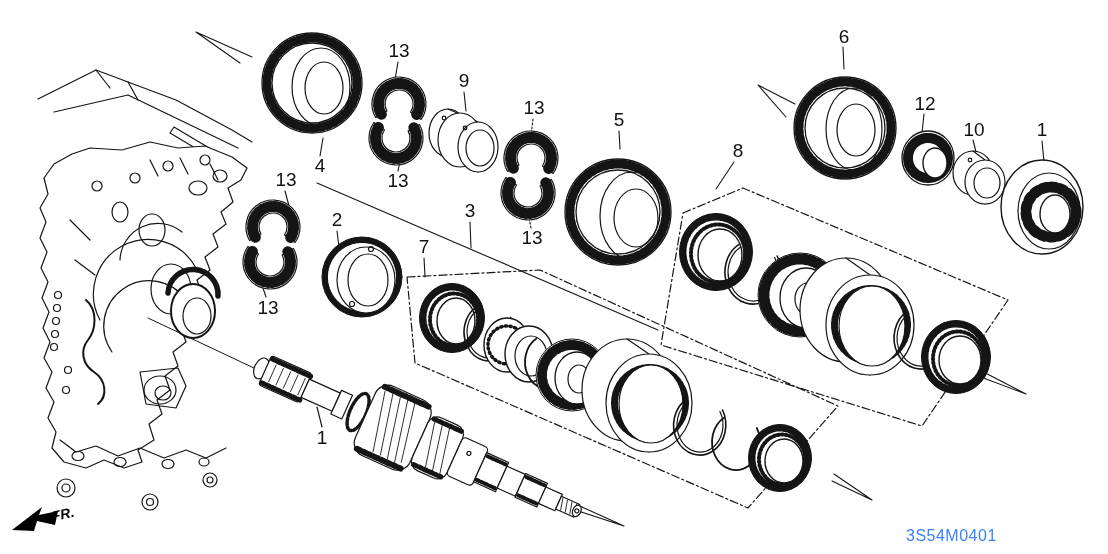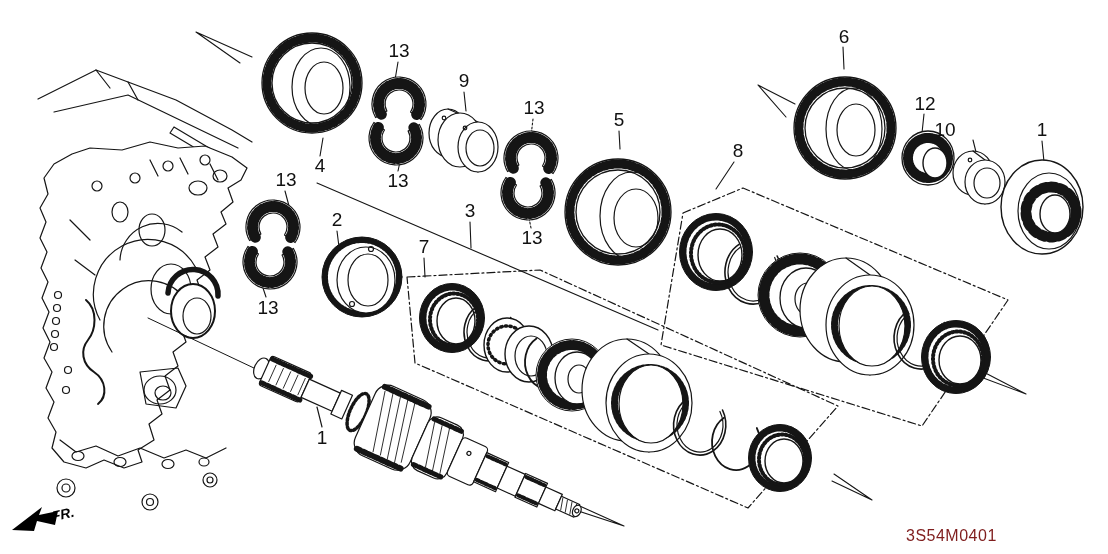--- a/index.html
+++ b/index.html
@@ -3,21 +3,21 @@
 <meta charset="utf-8">
 <style>
   html,body{margin:0;padding:0;background:#fff;}
   #stage{position:relative;width:1108px;height:554px;background:#fff;overflow:hidden;
          font-family:"Liberation Sans", sans-serif;}
   #art{position:absolute;left:0;top:0;}
   .plabel{position:absolute;transform:translate(-50%,-50%);font-size:19px;color:#111;
           font-family:"Liberation Sans",sans-serif;white-space:nowrap;}
   .fr-label{position:absolute;transform:translate(-50%,-50%) rotate(-12deg);
             font-size:14px;font-weight:bold;font-style:italic;color:#000;}
-  .code-label{position:absolute;font-size:16px;color:#7f1d1d;letter-spacing:0.5px;}
+  .code-label{position:absolute;font-size:16px;color:#3b82f6;letter-spacing:0.5px;}
 </style>
 </head>
 <body>
 
 <div id="stage">
 <svg id="art" width="1108" height="554" viewBox="0 0 1108 554" fill="none" stroke="#151515" stroke-width="1.2" stroke-linejoin="round" stroke-linecap="round">
 
   <g>
     <path d="M38,99 L96,70 L128,82 L176,100 L232,130 L252,142"></path>
     <path d="M54,112 L128,95 L238,148"></path>
@@ -311,21 +311,21 @@
   <div>
     <span class="plabel" style="left:322px;top:438px">1</span>
     <span class="plabel" style="left:337px;top:220px">2</span>
     <span class="plabel" style="left:470px;top:211px">3</span>
     <span class="plabel" style="left:320px;top:166px">4</span>
     <span class="plabel" style="left:619px;top:120px">5</span>
     <span class="plabel" style="left:844px;top:37px">6</span>
     <span class="plabel" style="left:424px;top:247px">7</span>
     <span class="plabel" style="left:738px;top:151px">8</span>
     <span class="plabel" style="left:464px;top:81px">9</span>
-    <span class="plabel" style="left:945px;top:130px">10</span>
+    <span class="plabel" style="left:974px;top:130px">10</span>
     <span class="plabel" style="left:1042px;top:130px">1</span>
     <span class="plabel" style="left:925px;top:104px">12</span>
     <span class="plabel" style="left:399px;top:51px">13</span>
     <span class="plabel" style="left:534px;top:108px">13</span>
     <span class="plabel" style="left:286px;top:180px">13</span>
     <span class="plabel" style="left:398px;top:181px">13</span>
     <span class="plabel" style="left:532px;top:238px">13</span>
     <span class="plabel" style="left:268px;top:308px">13</span>
   </div>
 

